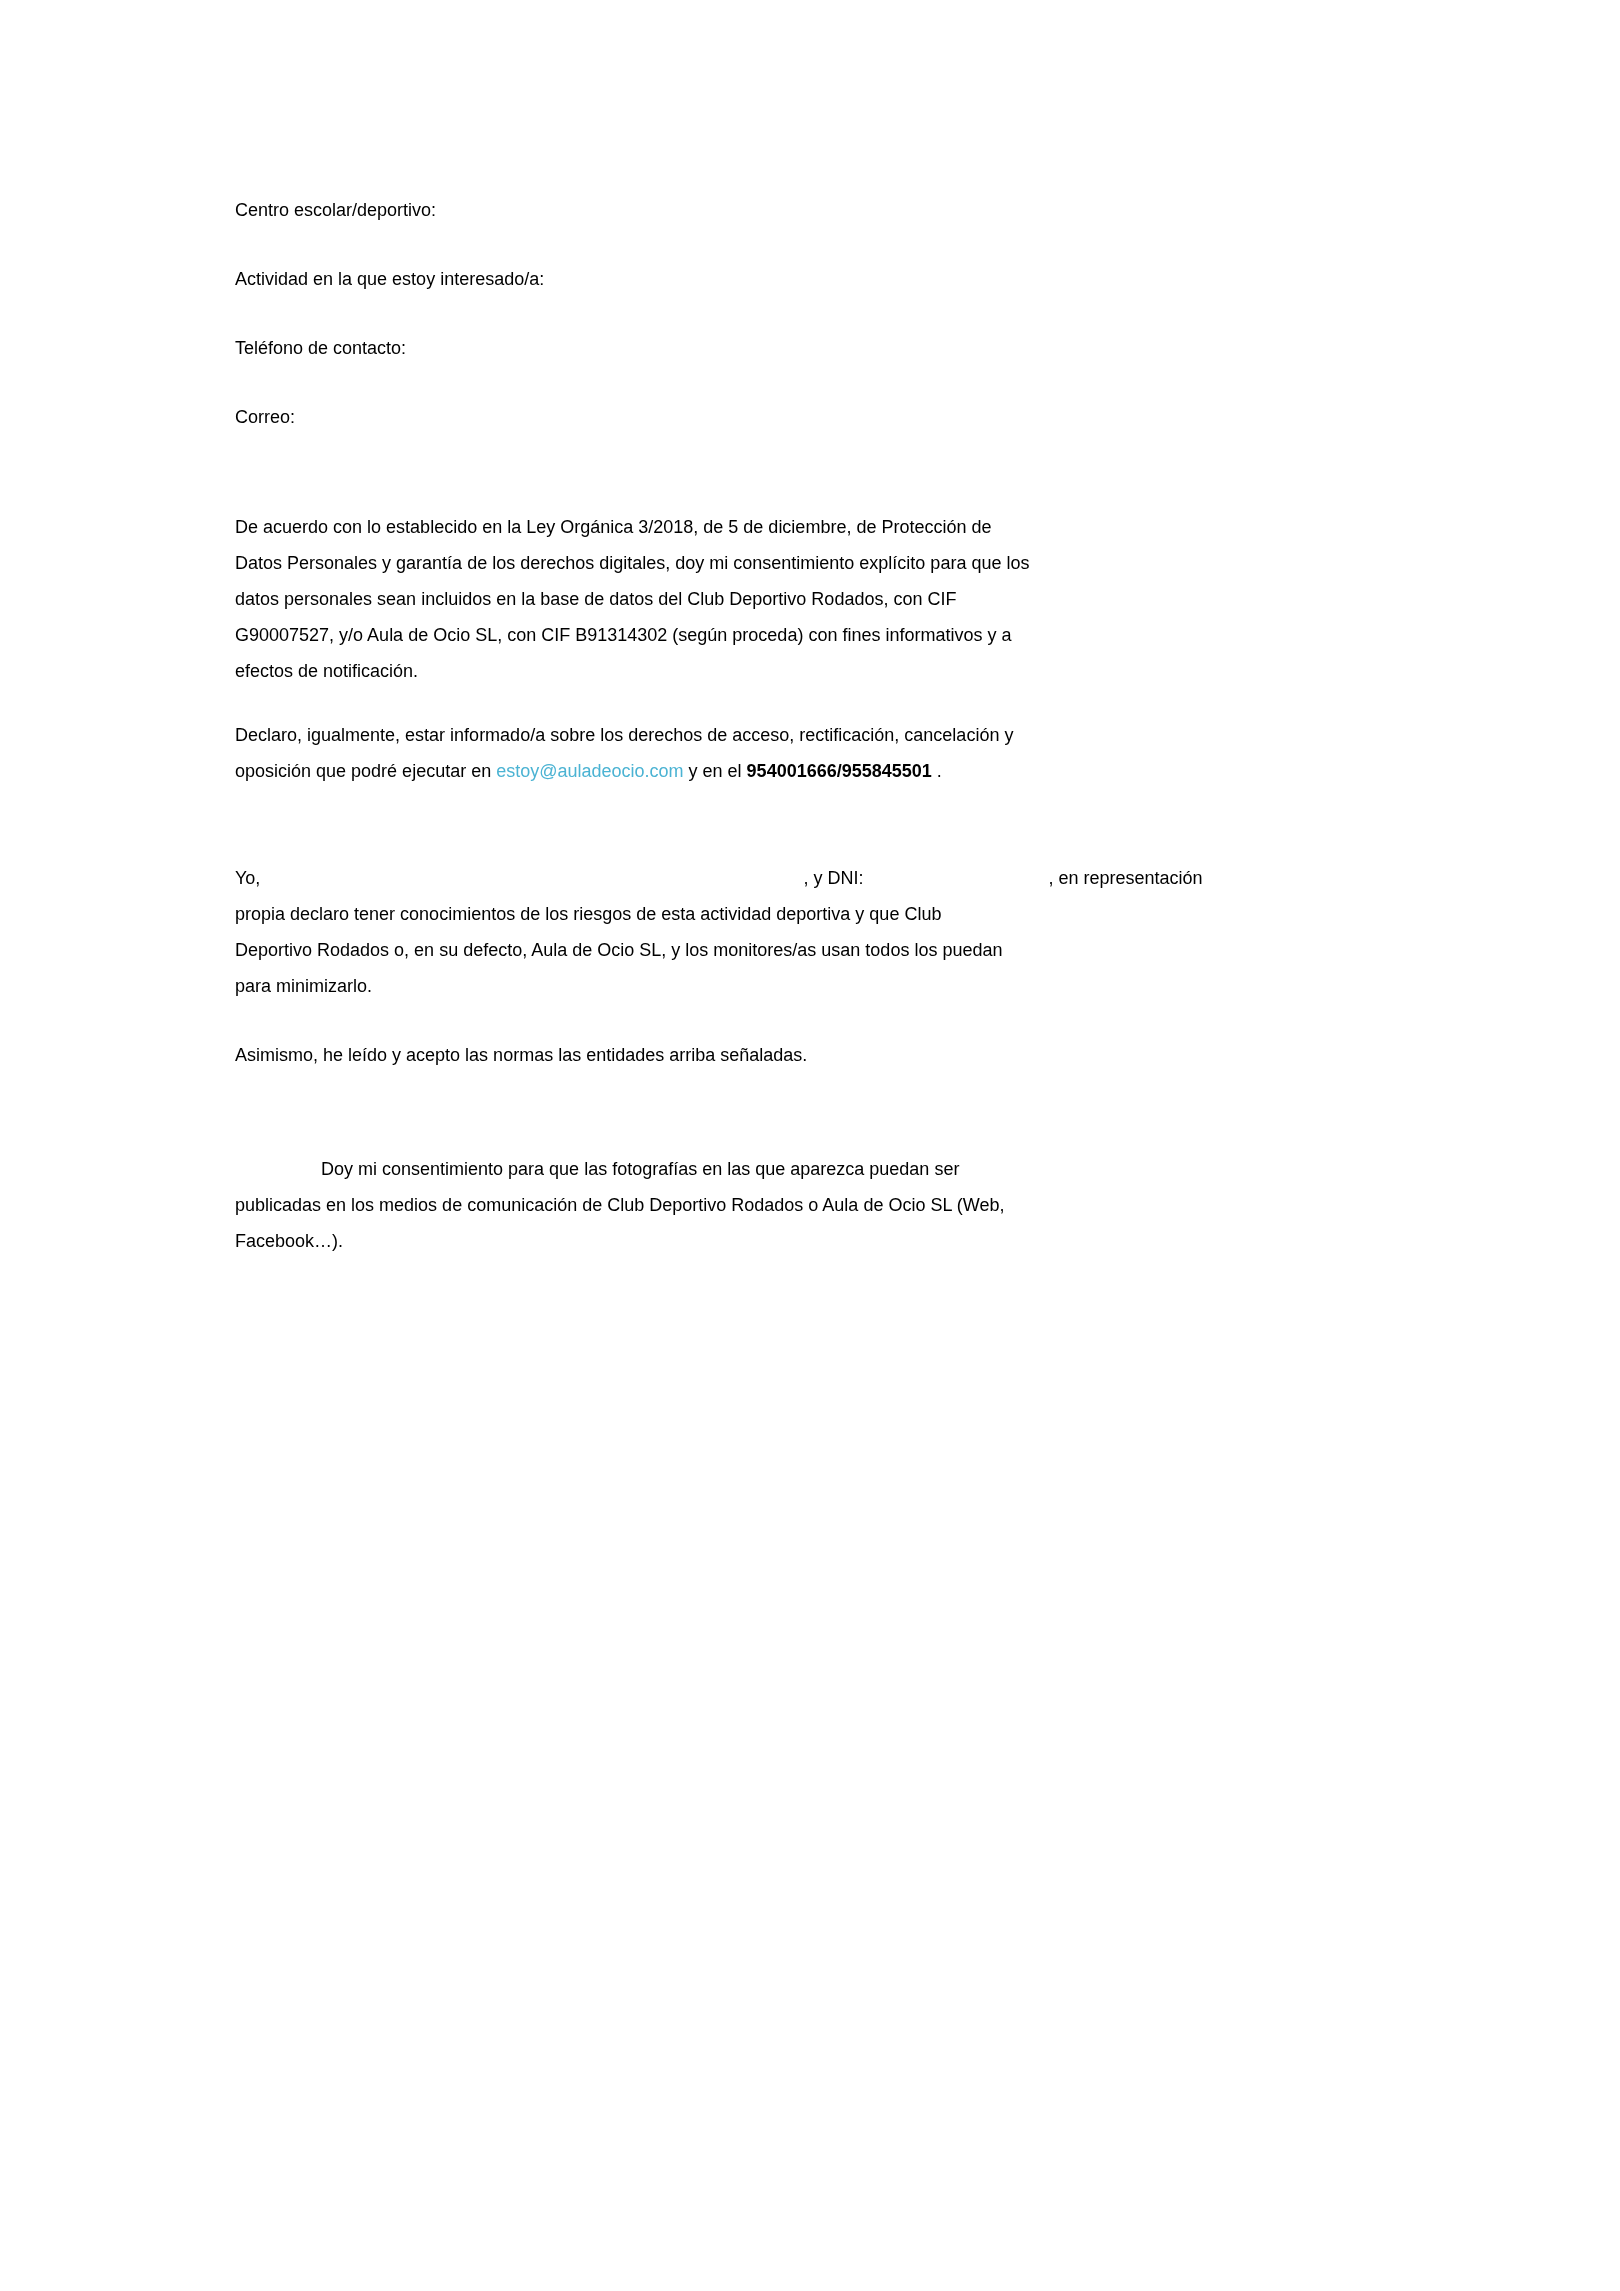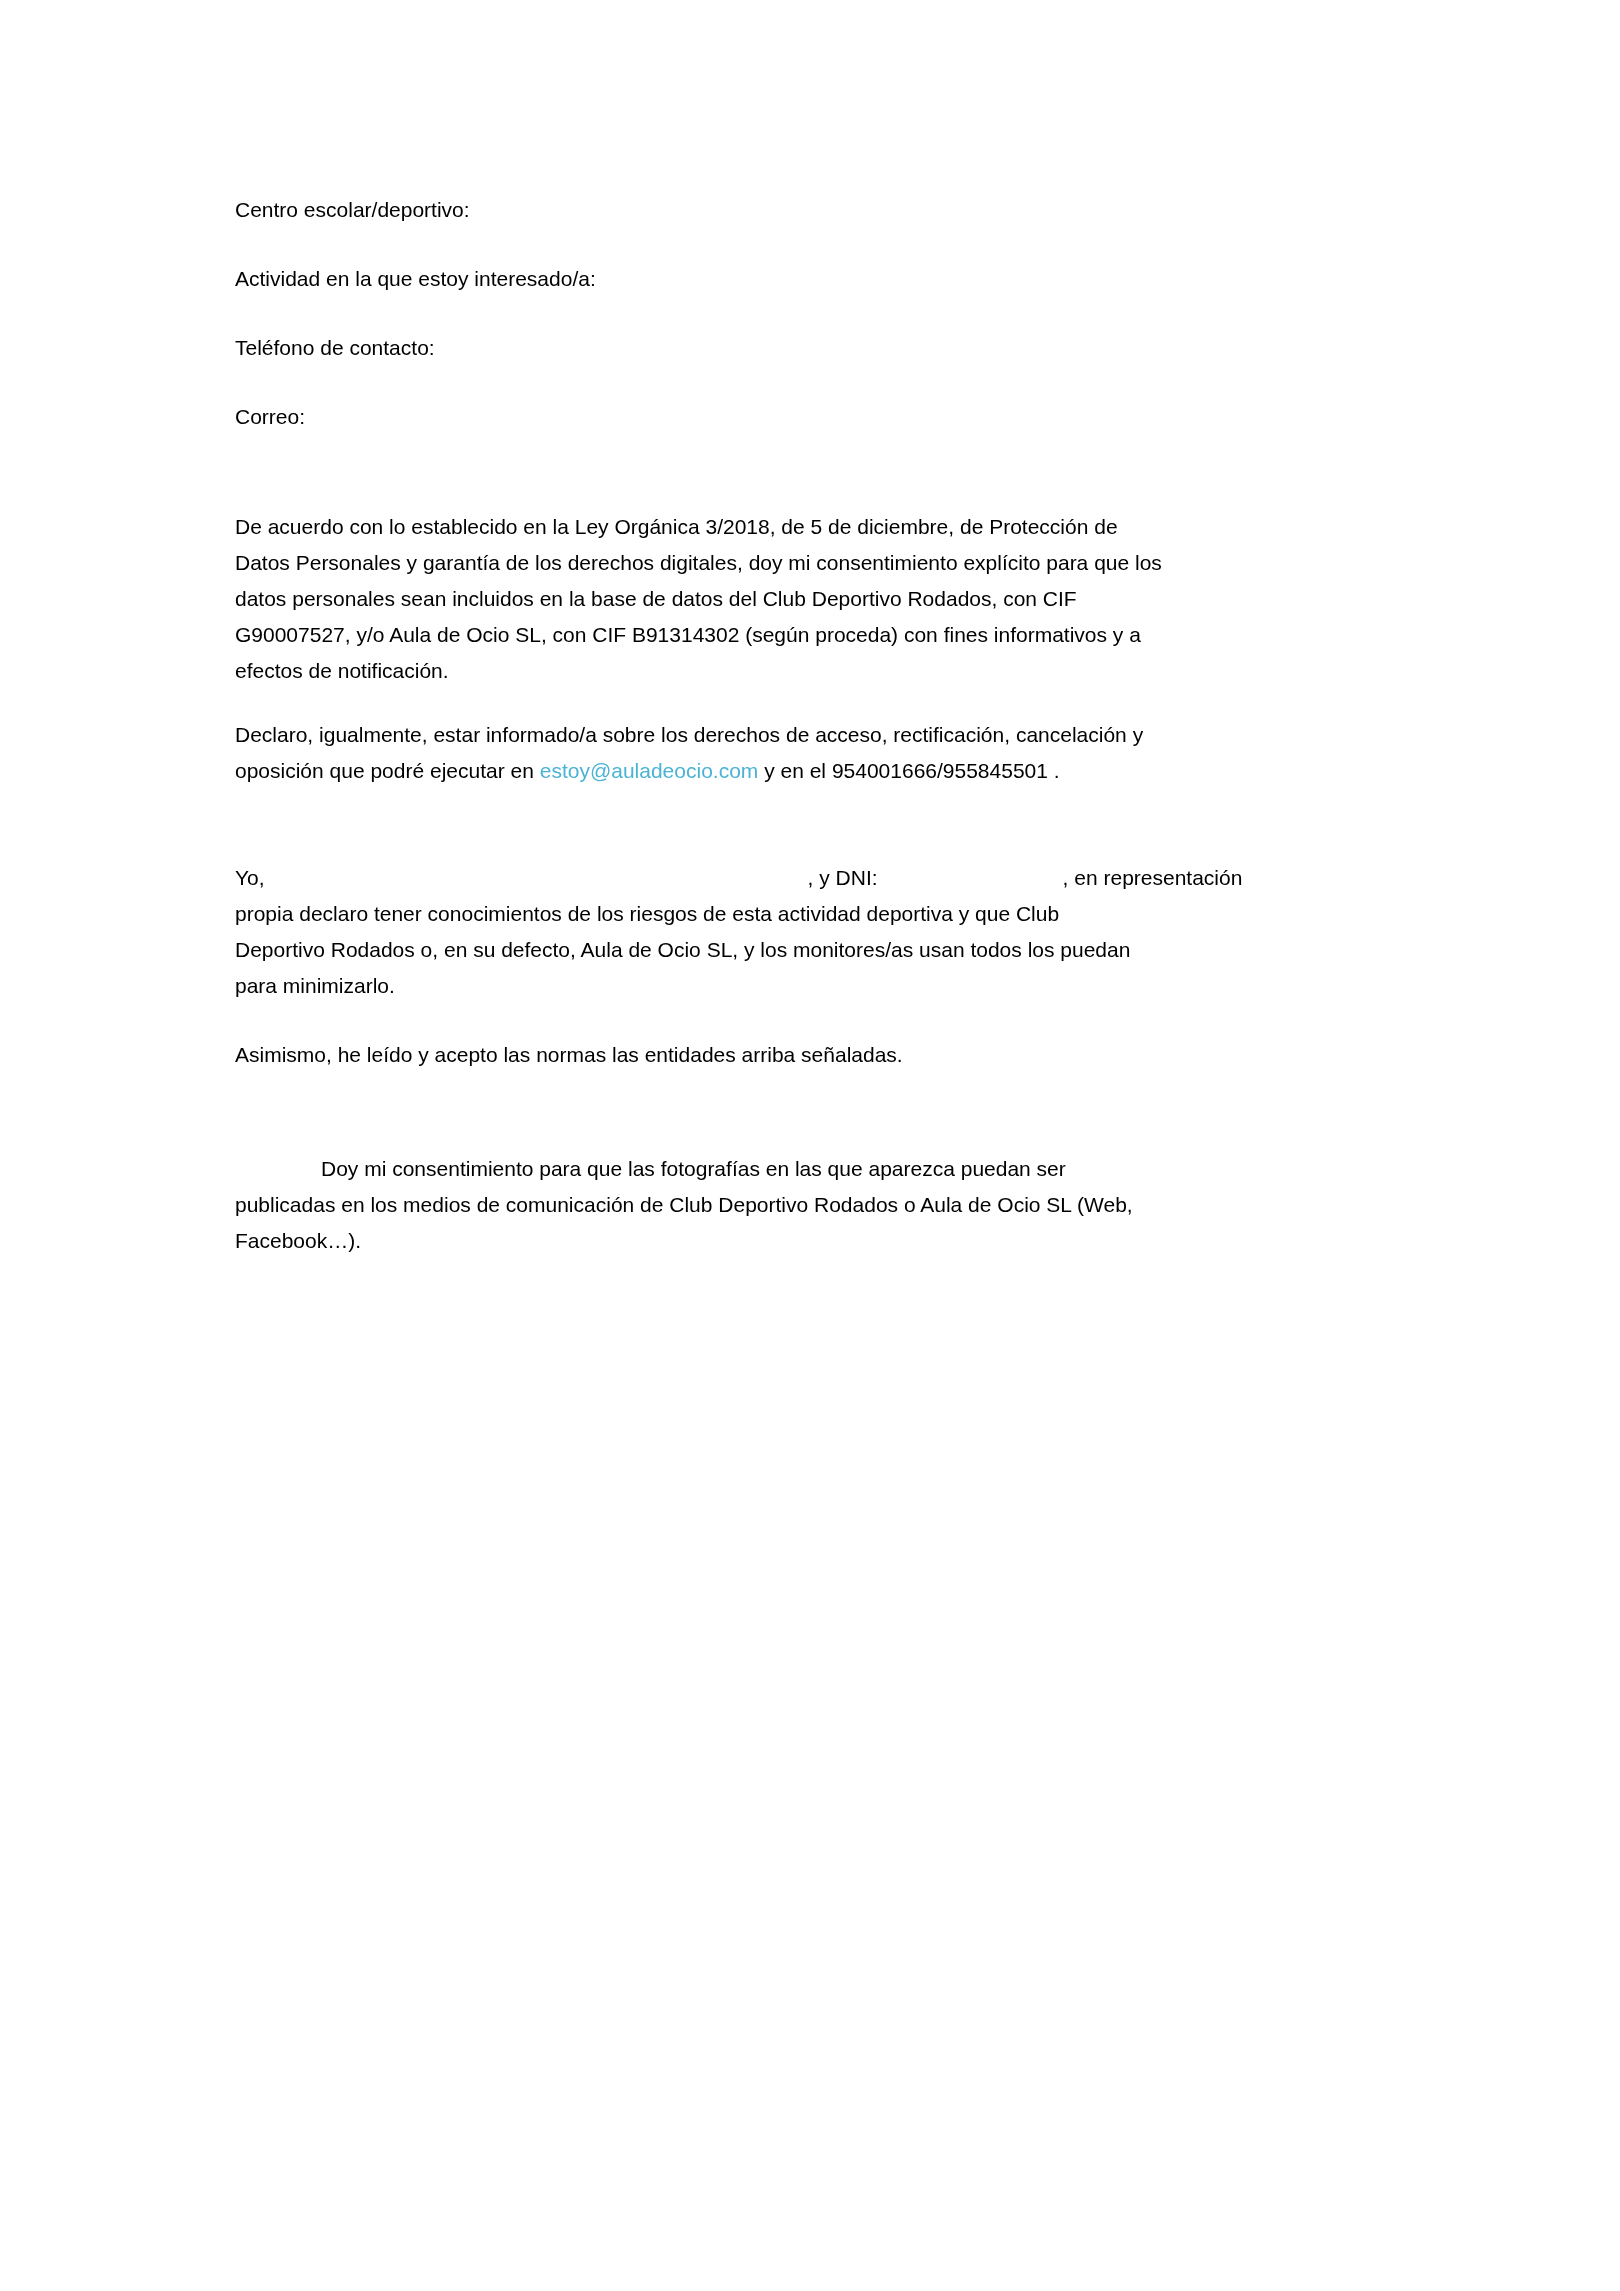--- a/index.html
+++ b/index.html
@@ -8,37 +8,37 @@
     --page-bg: #ffffff;
   }
   * { box-sizing: border-box; }
   body { margin: 0; background: #ffffff; }
   .page {
     position: relative;
     width: 1620px;
     height: 2292px;
     background: var(--page-bg);
     font-family: "Liberation Sans", sans-serif;
-    font-size: 21px;
+    font-size: 18px;
     line-height: 36px;
     color: var(--text-color);
     overflow: hidden;
   }
   .content { padding: 192px 147px 0 235px; }
   p { margin: 0; white-space: pre; }
   .m34 { margin-bottom: 33px; }
   .m29 { margin-bottom: 28px; }
   .m72 { margin-bottom: 71px; }
   .m75 { margin-bottom: 74px; }
   .m80 { margin-bottom: 78px; }
   .indent { text-indent: 86px; }
   .blank-name { display: inline-block; width: 543px; }
   .blank-dni  { display: inline-block; width: 185px; }
   a.email { color: var(--link-color); text-decoration: none; }
-  .bold { font-weight: normal; }
+  .bold { font-weight: bold; }
 </style>
 </head>
 <body>
 
 <div class="page">
   <div class="content">
 
     <p class="m34">Centro escolar/deportivo:</p>
     <p class="m34">Actividad en la que estoy interesado/a:</p>
     <p class="m34">Teléfono de contacto:</p>

